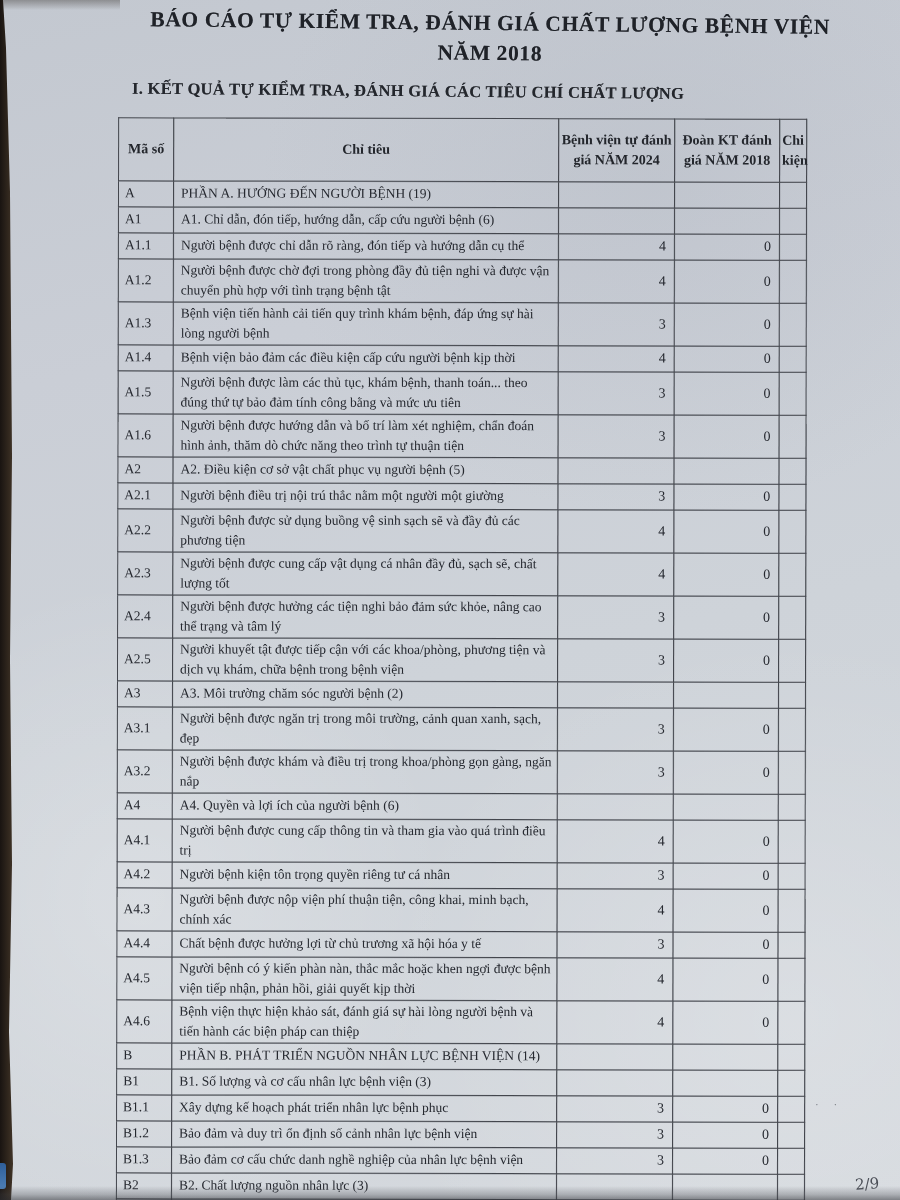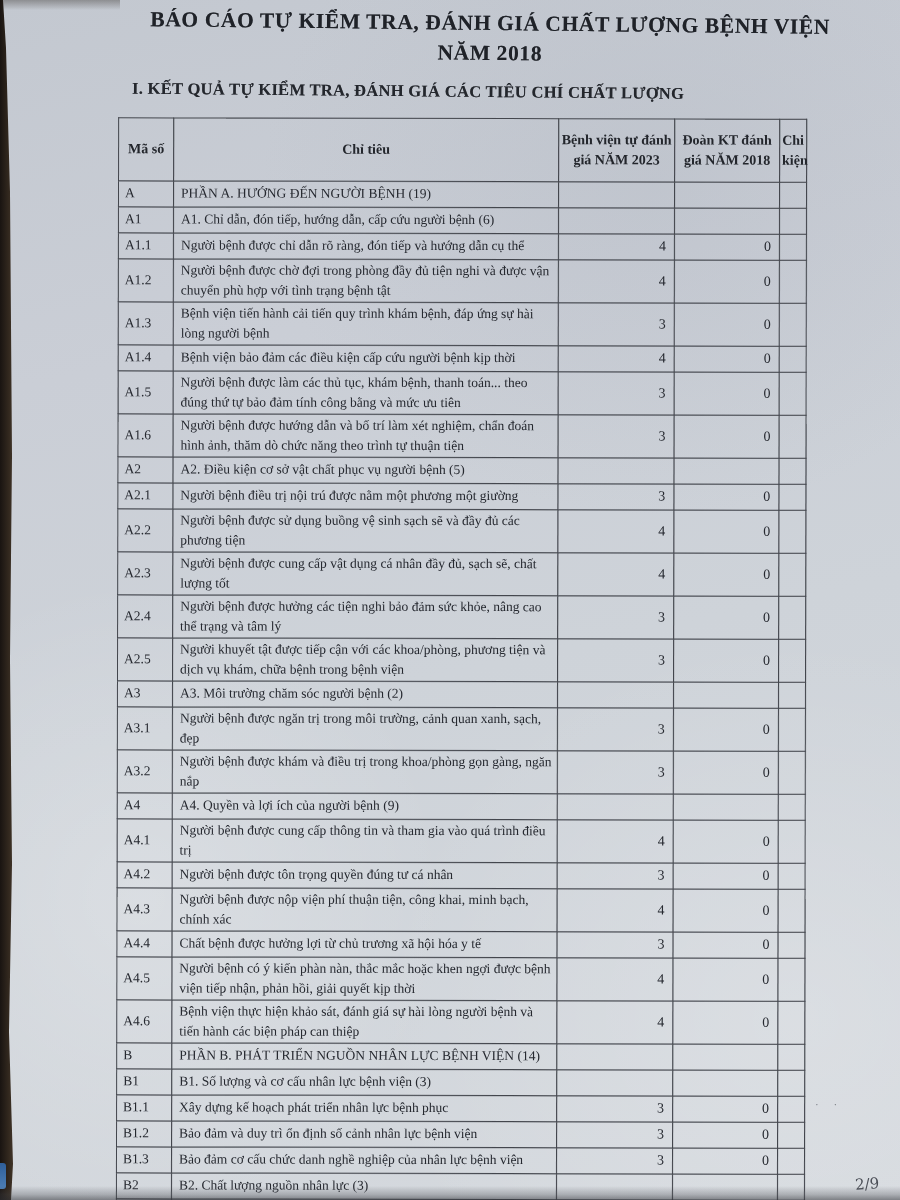--- a/index.html
+++ b/index.html
@@ -149,21 +149,21 @@
       <col style="width:55px">
       <col style="width:385px">
       <col style="width:116px">
       <col style="width:105px">
       <col style="width:27px">
     </colgroup>
     <thead>
       <tr>
         <th>Mã số</th>
         <th>Chỉ tiêu</th>
-        <th>Bệnh viện tự đánh giá NĂM 2023</th>
+        <th>Bệnh viện tự đánh giá NĂM 2024</th>
         <th>Đoàn KT đánh giá NĂM 2018</th>
         <th>Chi kiện</th>
       </tr>
     </thead>
     <tbody>
         <tr>
           <td class="td-code">A</td>
           <td class="td-criteria">PHẦN A. HƯỚNG ĐẾN NGƯỜI BỆNH (19)</td>
           <td class="td-score"></td>
           <td class="td-score"></td>
@@ -220,21 +220,21 @@
         </tr>
         <tr>
           <td class="td-code">A2</td>
           <td class="td-criteria">A2. Điều kiện cơ sở vật chất phục vụ người bệnh (5)</td>
           <td class="td-score"></td>
           <td class="td-score"></td>
           <td class="td-detail"></td>
         </tr>
         <tr>
           <td class="td-code">A2.1</td>
-          <td class="td-criteria">Người bệnh điều trị nội trú được nằm một phương một giường</td>
+          <td class="td-criteria">Người bệnh điều trị nội trú thắc nằm một người một giường</td>
           <td class="td-score">3</td>
           <td class="td-score">0</td>
           <td class="td-detail"></td>
         </tr>
         <tr>
           <td class="td-code">A2.2</td>
           <td class="td-criteria">Người bệnh được sử dụng buồng vệ sinh sạch sẽ và đầy đủ các phương tiện</td>
           <td class="td-score">4</td>
           <td class="td-score">0</td>
           <td class="td-detail"></td>
@@ -276,35 +276,35 @@
         </tr>
         <tr>
           <td class="td-code">A3.2</td>
           <td class="td-criteria">Người bệnh được khám và điều trị trong khoa/phòng gọn gàng, ngăn nắp</td>
           <td class="td-score">3</td>
           <td class="td-score">0</td>
           <td class="td-detail"></td>
         </tr>
         <tr>
           <td class="td-code">A4</td>
-          <td class="td-criteria">A4. Quyền và lợi ích của người bệnh (9)</td>
+          <td class="td-criteria">A4. Quyền và lợi ích của người bệnh (6)</td>
           <td class="td-score"></td>
           <td class="td-score"></td>
           <td class="td-detail"></td>
         </tr>
         <tr>
           <td class="td-code">A4.1</td>
           <td class="td-criteria">Người bệnh được cung cấp thông tin và tham gia vào quá trình điều trị</td>
           <td class="td-score">4</td>
           <td class="td-score">0</td>
           <td class="td-detail"></td>
         </tr>
         <tr>
           <td class="td-code">A4.2</td>
-          <td class="td-criteria">Người bệnh được tôn trọng quyền đúng tư cá nhân</td>
+          <td class="td-criteria">Người bệnh kiện tôn trọng quyền riêng tư cá nhân</td>
           <td class="td-score">3</td>
           <td class="td-score">0</td>
           <td class="td-detail"></td>
         </tr>
         <tr>
           <td class="td-code">A4.3</td>
           <td class="td-criteria">Người bệnh được nộp viện phí thuận tiện, công khai, minh bạch, chính xác</td>
           <td class="td-score">4</td>
           <td class="td-score">0</td>
           <td class="td-detail"></td>

